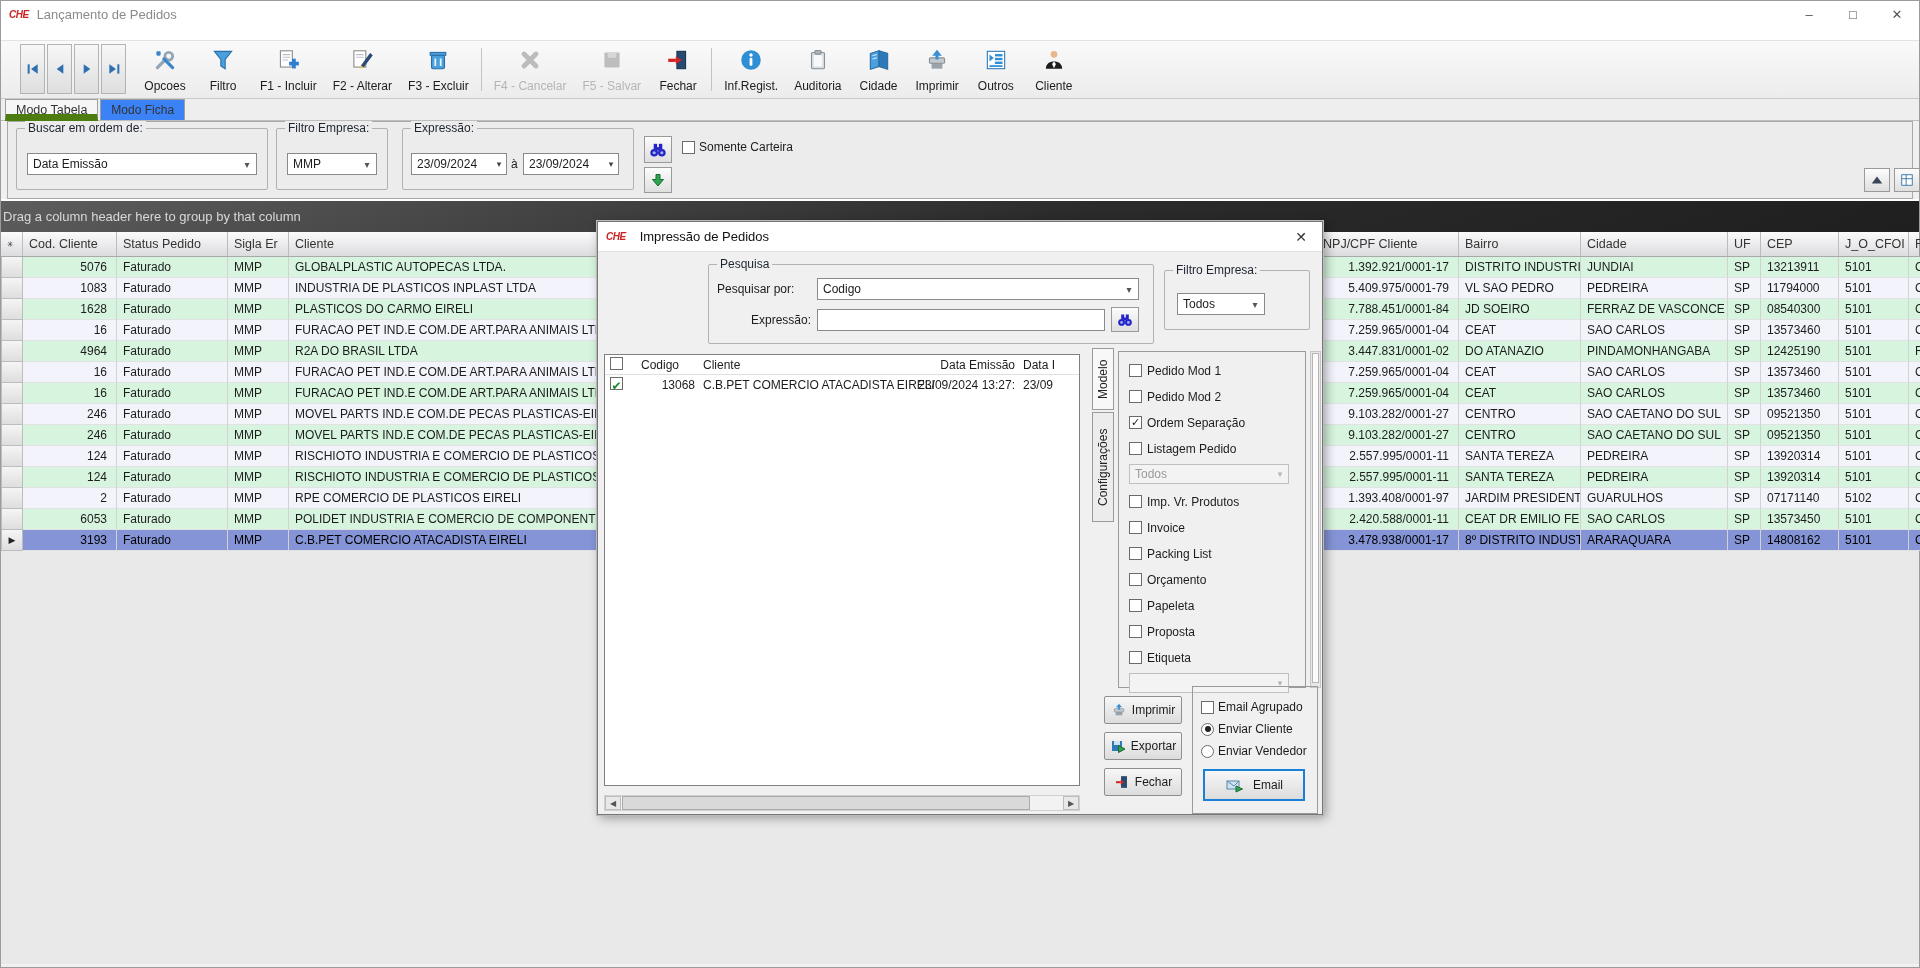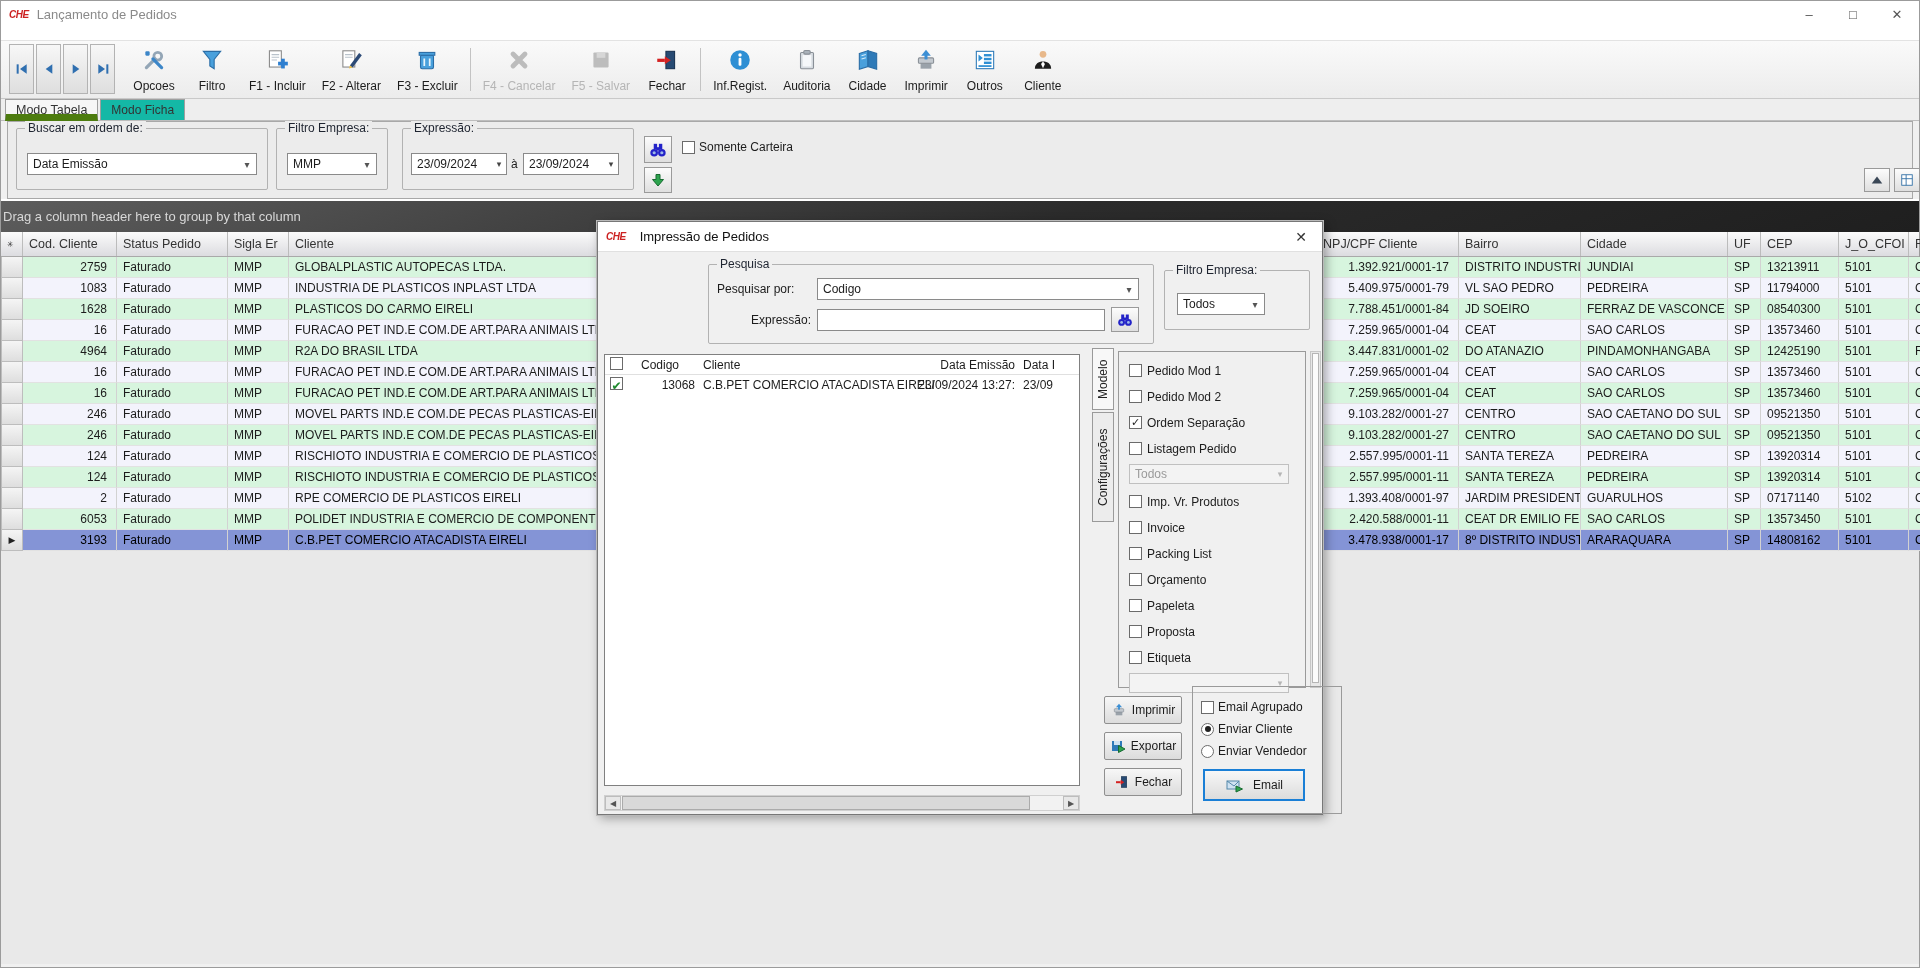--- a/index.html
+++ b/index.html
@@ -11,33 +11,33 @@
   
   .titlebar { height:26px; background:#ffffff; display:flex; align-items:center; padding-left:8px; }
   .logo { color:#cc2222; font-weight:bold; font-size:10px; font-style:italic; letter-spacing:-0.5px; margin-right:8px; }
   .title-text { color:#8a8a8a; font-size:13px; }
   .win-controls { margin-left:auto; display:flex; height:26px; }
   .win-btn { width:44px; height:26px; display:flex; align-items:center; justify-content:center; color:#555; font-size:13px; }
   .strip { height:14px; background:#ffffff; border-bottom:1px solid #e3e3e3; }
 
   
   .toolbar { height:58px; background:linear-gradient(#fafafa,#ececec); border-bottom:1px solid #c9c9c9;
-    display:flex; align-items:stretch; padding:3px 8px; }
+    display:flex; align-items:stretch; padding:3px 19px; }
   .nav-group { display:flex; gap:2px; margin-right:10px; }
   .nav-btn { width:25px; height:50px; background:linear-gradient(#f7f7f7,#dedede); border:1px solid #b3b3b3;
     display:flex; align-items:center; justify-content:center; }
   .tb-btn { min-width:58px; padding:2px 8px; display:flex; flex-direction:column; align-items:center; justify-content:space-between; }
   .tb-btn .ticon { height:28px; display:flex; align-items:center; }
   .tb-btn .tlabel { font-size:12px; color:#1c1c1c; white-space:nowrap; }
   .tb-btn.disabled .tlabel { color:#b5b5b5; }
   .tb-sep { width:1px; background:#c3c3c3; margin:4px 4px; }
 
   
   .tabstrip { height:22px; background:#eeeeee; display:flex; align-items:flex-end; padding-left:4px; border-bottom:1px solid #bdbdbd; }
-  .tab { padding:3px 10px 3px; font-size:12px; border:1px solid #9f9f9f; border-bottom:none; background:#14b8a6; color:#333; margin-right:2px; }
+  .tab { padding:3px 10px 3px; font-size:12px; border:1px solid #9f9f9f; border-bottom:none; background:#3b82f6; color:#333; margin-right:2px; }
   .tab.active { background:#f6f6f6; height:22px; font-size:12.5px; position:relative; top:1px; border-bottom:7px solid #4d7c0f; }
 
   
   .filter-panel { position:relative; height:78px; margin:0 6px; border:1px solid #a8a8a8; background:#ececec; }
   .gbox { position:absolute; border:1px solid #b2b2b2; border-radius:2px; }
   .gbox > .glabel { position:absolute; top:-8px; left:8px; background:#ececec; padding:0 3px; font-size:12px; color:#1e2430; }
   .combo { position:absolute; background:#fff; border:1px solid #8a8a8a; height:22px; display:flex; align-items:center;
     padding-left:5px; font-size:12px; }
   .combo .arr { margin-left:auto; width:18px; text-align:center; color:#555; font-size:10px; }
   .datebox { position:absolute; background:#fff; border:1px solid #8a8a8a; height:22px; display:flex; align-items:center; padding-left:5px; }
@@ -104,21 +104,21 @@
 
   .model-panel { position:absolute; left:520px; top:99px; width:188px; height:337px; border:1px solid #9a9a9a; background:#f0f0f0; padding:8px 0 0 10px; }
   .mp-item { display:flex; align-items:center; gap:5px; height:21px; font-size:12px; margin-bottom:5px; }
   .mp-select { width:160px; height:20px; background:#f3f3f3; border:1px solid #c0c0c0; color:#9a9a9a; display:flex; align-items:center; padding-left:5px; margin:2px 0 7px; font-size:12px; }
   .mp-select .arr { margin-left:auto; width:16px; color:#b5b5b5; font-size:9px; text-align:center; }
   .vscroll { position:absolute; left:712px; top:99px; width:11px; height:337px; background:#e7e7e7; border:1px solid #c6c6c6; }
   .vscroll .thumb { margin:1px; height:330px; background:#fbfbfb; border:1px solid #b5b5b5; }
 
   .dlg-btn { position:absolute; left:506px; width:78px; height:28px; background:linear-gradient(#f7f7f7,#dcdcdc);
     border:1px solid #8f8f8f; border-radius:2px; display:flex; align-items:center; justify-content:center; gap:5px; font-size:12px; }
-  .email-group { position:absolute; left:594px; top:434px; width:150px; height:128px; border:1px solid #9a9a9a; padding:10px 0 0 8px; }
+  .email-group { position:absolute; left:594px; top:434px; width:126px; height:128px; border:1px solid #9a9a9a; padding:10px 0 0 8px; }
   .eg-item { display:flex; align-items:center; gap:4px; font-size:12px; height:20px; margin-bottom:2px; }
   .email-btn { position:absolute; left:10px; top:82px; width:102px; height:32px; border:2px solid #1a7fd6; background:linear-gradient(#f7f7f7,#dcdcdc);
     display:flex; align-items:center; justify-content:center; gap:8px; font-size:12px; }
 
   svg { display:block; }
 </style>
 </head>
 <body>
 
 <div id="window">
@@ -403,21 +403,21 @@
       <div class="hcell ">Bairro</div>
       <div class="hcell ">Cidade</div>
       <div class="hcell ">UF</div>
       <div class="hcell ">CEP</div>
       <div class="hcell ">J_O_CFOI</div>
       <div class="hcell ">Fr</div>
     </div>
   <div class="grid-rows" id="grid-rows">
       <div class="grid-row green">
         <div class="ind"></div>
-        <div class="cell right">2759</div>
+        <div class="cell right">5076</div>
         <div class="cell">Faturado</div>
         <div class="cell">MMP</div>
         <div class="cell">GLOBALPLASTIC AUTOPECAS LTDA.</div>
         <div class="cell right">1.392.921/0001-17</div>
         <div class="cell">DISTRITO INDUSTRIAI</div>
         <div class="cell">JUNDIAI</div>
         <div class="cell">SP</div>
         <div class="cell">13213911</div>
         <div class="cell">5101</div>
         <div class="cell">CIF</div>

